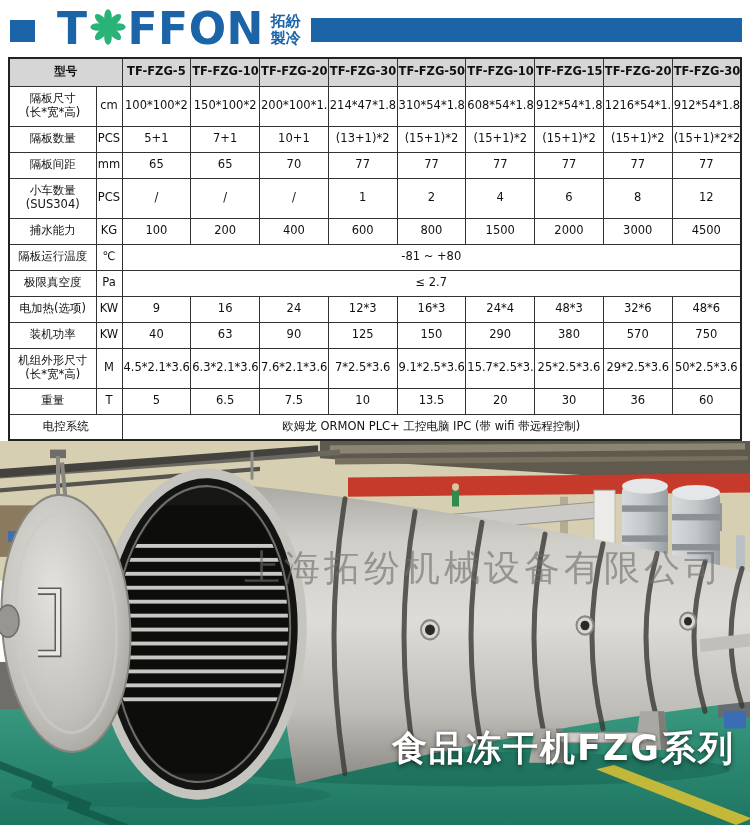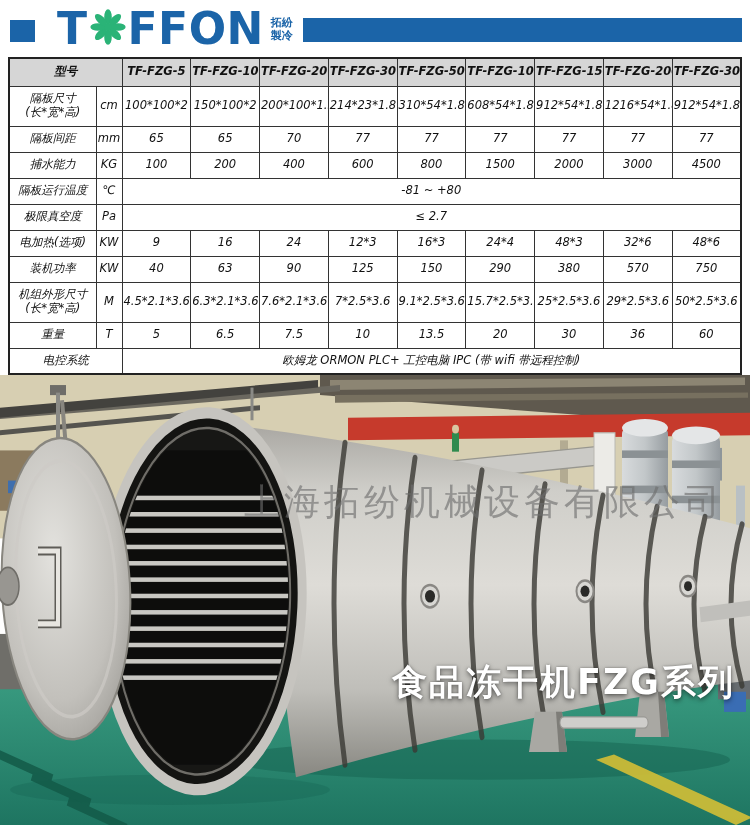--- a/index.html
+++ b/index.html
@@ -4,29 +4,29 @@
 <style>
   html,body{margin:0;padding:0;background:#888;}
   .page{width:750px;height:825px;background:#fff;overflow:hidden;display:flex;flex-direction:column;
         font-family:"DejaVu Sans","Liberation Sans",sans-serif;margin:0 auto;position:relative;}
 
   
   .logo{height:57px;display:flex;align-items:center;padding:0 8px;box-sizing:border-box;background:#fff;flex:0 0 auto;}
   .logo-square{width:25px;height:22px;margin:4px 22px 0 2px;}
   .logo-word{display:flex;align-items:center;font-size:44px;font-weight:bold;line-height:1;letter-spacing:0.5px;}
   .logo-flake{margin:3px 1px 0 1px;}
-  .logo-cn{font-size:11px;font-weight:bold;line-height:1.12;margin-left:7px;margin-top:2px;white-space:nowrap;}
+  .logo-cn{font-size:15px;font-weight:bold;line-height:1.12;margin-left:7px;margin-top:2px;white-space:nowrap;}
   .logo-bar{flex:1;height:24px;margin-left:10px;margin-top:2px;}
 
   
   .tblwrap{flex:0 0 auto;padding:0 8px;}
   table.spec{border-collapse:collapse;table-layout:fixed;width:734px;border:2px solid #222;}
   table.spec td,table.spec th{border:1px solid #333;text-align:center;vertical-align:middle;
       padding:1px;font-size:11.5px;color:#111;line-height:1.18;white-space:nowrap;overflow:hidden;}
-  table.spec tr{height:26px;font-style:italic;}
+  table.spec tr{height:26px;}
   table.spec tr.hdr{height:28px;}
   table.spec tr.tall{height:40px;padding-left:10px;}
   table.spec tr.tall td{white-space:normal;}
   .hdr th{background:#d6d6d6;font-weight:bold;font-size:12px;}
   td.lbl{font-size:12.5px;}
   td.unit{font-size:11.5px;padding:0;}
   td.spanv{font-size:12px;}
 
   
   .photo{flex:1 1 auto;position:relative;overflow:hidden;}
@@ -90,39 +90,65 @@
             <th>TF-FZG-300</th>
           </tr>
         </thead>
       <tbody>
           <tr class="tall">
             <td class="lbl">隔板尺寸<br>(长*宽*高)</td>
             <td class="unit">cm</td>
             <td>100*100*2</td>
             <td>150*100*2</td>
             <td>200*100*1.5</td>
-            <td>214*23*1.8</td>
+            <td>214*47*1.8</td>
             <td>310*54*1.8</td>
             <td>608*54*1.8</td>
             <td>912*54*1.8</td>
             <td>1216*54*1.8</td>
             <td>912*54*1.8</td>
           </tr>
           <tr>
+            <td class="lbl">隔板数量</td>
+            <td class="unit">PCS</td>
+            <td>5+1</td>
+            <td>7+1</td>
+            <td>10+1</td>
+            <td>(13+1)*2</td>
+            <td>(15+1)*2</td>
+            <td>(15+1)*2</td>
+            <td>(15+1)*2</td>
+            <td>(15+1)*2</td>
+            <td>(15+1)*2*2</td>
+          </tr>
+          <tr>
             <td class="lbl">隔板间距</td>
             <td class="unit">mm</td>
             <td>65</td>
             <td>65</td>
             <td>70</td>
             <td>77</td>
             <td>77</td>
             <td>77</td>
             <td>77</td>
             <td>77</td>
             <td>77</td>
+          </tr>
+          <tr class="tall">
+            <td class="lbl">小车数量<br>(SUS304)</td>
+            <td class="unit">PCS</td>
+            <td>/</td>
+            <td>/</td>
+            <td>/</td>
+            <td>1</td>
+            <td>2</td>
+            <td>4</td>
+            <td>6</td>
+            <td>8</td>
+            <td>12</td>
           </tr>
           <tr>
             <td class="lbl">捕水能力</td>
             <td class="unit">KG</td>
             <td>100</td>
             <td>200</td>
             <td>400</td>
             <td>600</td>
             <td>800</td>
             <td>1500</td>

